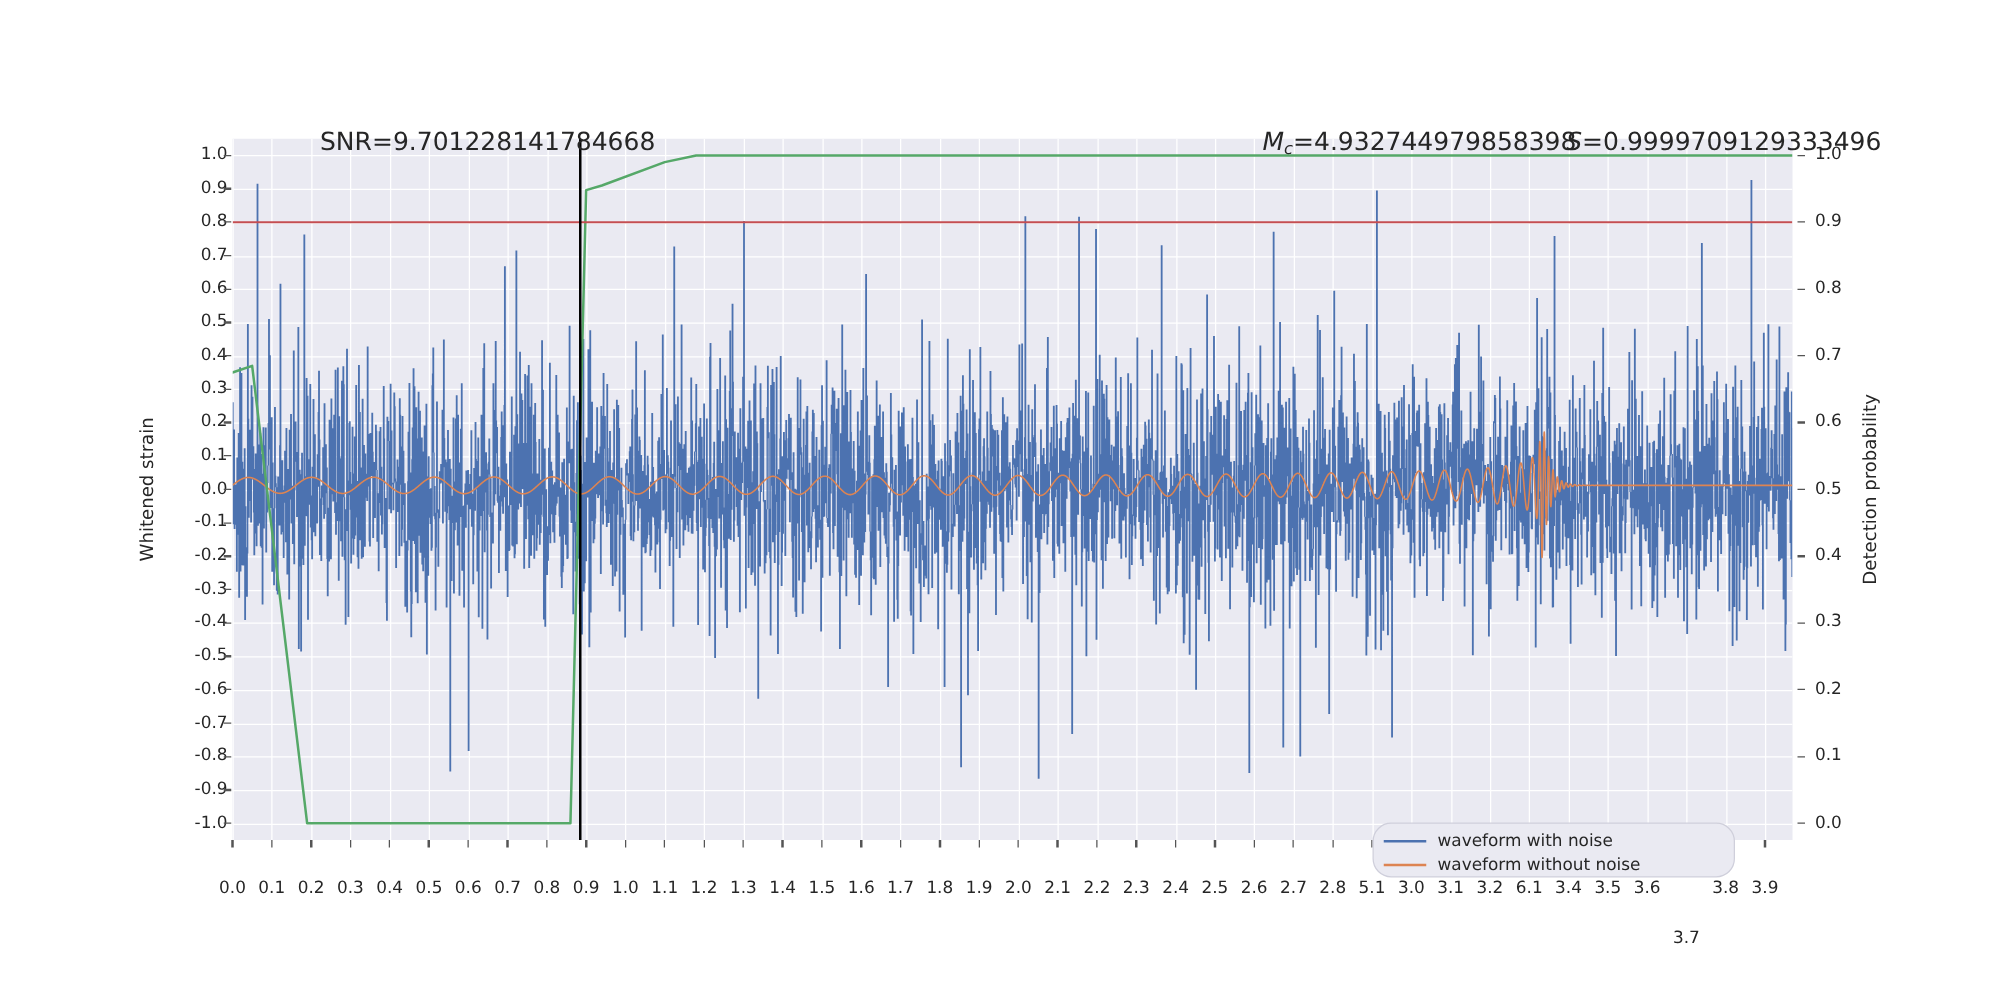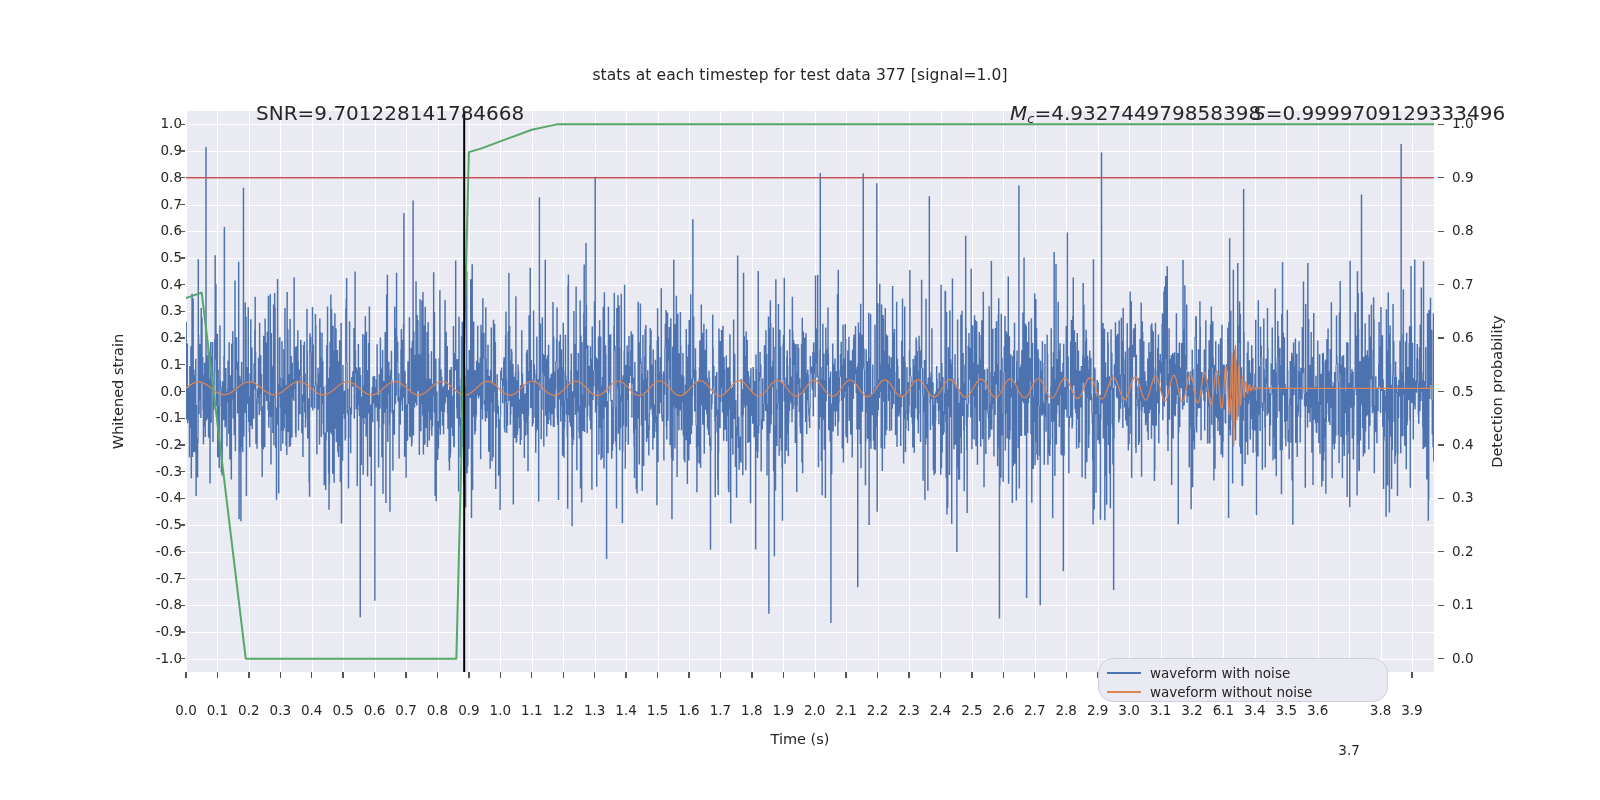--- a/index.html
+++ b/index.html
@@ -54,21 +54,20 @@
     padding:4px 8px; box-sizing:border-box;
   }
   .leg-row{display:flex;align-items:center;height:18px;margin-top:1px;}
   .leg-line{width:34px;height:2.2px;margin-right:9px;flex:none;}
   .leg-text{font-size:13.5px;color:#262626;white-space:nowrap;}
 </style>
 </head>
 <body>
 <div id="root">
 
-<div class="plot-title">stats at each timestep for test data 377 [signal=1.0]</div>
 
 <div id="axes">
   <div id="gridlayer">
         <div class="gl-h" style="top: 13.4px;"></div>
         <div class="gl-h" style="top: 40.1px;"></div>
         <div class="gl-h" style="top: 66.8px;"></div>
         <div class="gl-h" style="top: 93.5px;"></div>
         <div class="gl-h" style="top: 120.2px;"></div>
         <div class="gl-h" style="top: 146.9px;"></div>
         <div class="gl-h" style="top: 173.6px;"></div>
@@ -262,21 +261,21 @@
       <div class="xtick" style="left: 940.458px;">2.4</div>
       <div class="xtickmark" style="left: 939.758px;"></div>
       <div class="xtick" style="left: 971.894px;">2.5</div>
       <div class="xtickmark" style="left: 971.194px;"></div>
       <div class="xtick" style="left: 1003.33px;">2.6</div>
       <div class="xtickmark" style="left: 1002.63px;"></div>
       <div class="xtick" style="left: 1034.77px;">2.7</div>
       <div class="xtickmark" style="left: 1034.07px;"></div>
       <div class="xtick" style="left: 1066.2px;">2.8</div>
       <div class="xtickmark" style="left: 1065.5px;"></div>
-      <div class="xtick" style="left: 1097.64px;">2.9</div>
+      <div class="xtick" style="left: 1097.64px;">5.1</div>
       <div class="xtickmark" style="left: 1096.94px;"></div>
       <div class="xtick" style="left: 1129.07px;">3.0</div>
       <div class="xtickmark" style="left: 1128.37px;"></div>
       <div class="xtick" style="left: 1160.51px;">3.1</div>
       <div class="xtickmark" style="left: 1159.81px;"></div>
       <div class="xtick" style="left: 1191.94px;">3.2</div>
       <div class="xtickmark" style="left: 1191.24px;"></div>
       <div class="xtick" style="left: 1223.38px;">6.1</div>
       <div class="xtickmark" style="left: 1222.68px;"></div>
       <div class="xtick" style="left: 1254.82px;">3.4</div>
@@ -286,21 +285,20 @@
       <div class="xtick" style="left: 1317.69px;">3.6</div>
       <div class="xtickmark" style="left: 1316.99px;"></div>
       <div class="xtick" style="left: 1349.12px; margin-top: 40px;">3.7</div>
       <div class="xtickmark" style="left: 1348.42px;"></div>
       <div class="xtick" style="left: 1380.56px;">3.8</div>
       <div class="xtickmark" style="left: 1379.86px;"></div>
       <div class="xtick" style="left: 1411.99px;">3.9</div>
       <div class="xtickmark" style="left: 1411.29px;"></div>
     </div>
 
-<div class="xlabel">Time (s)</div>
 <div class="ylabel-left">Whitened strain</div>
 <div class="ylabel-right">Detection probability</div>
 
 <div class="annot" id="annot-snr" style="left:256px;top:101px;"><span>SNR=</span><span>9.701228141784668</span></div>
 
 <div class="annot" id="annot-mc" style="left:1010px;top:101px;"><span class="ital">M</span><span class="sub ital">c</span><span>=</span><span>4.932744979858398</span></div>
 
 <div class="annot" id="annot-s" style="left:1253px;top:101px;"><span class="ital">S=</span><span>0.9999709129333496</span></div>
 
 <div id="legend">

